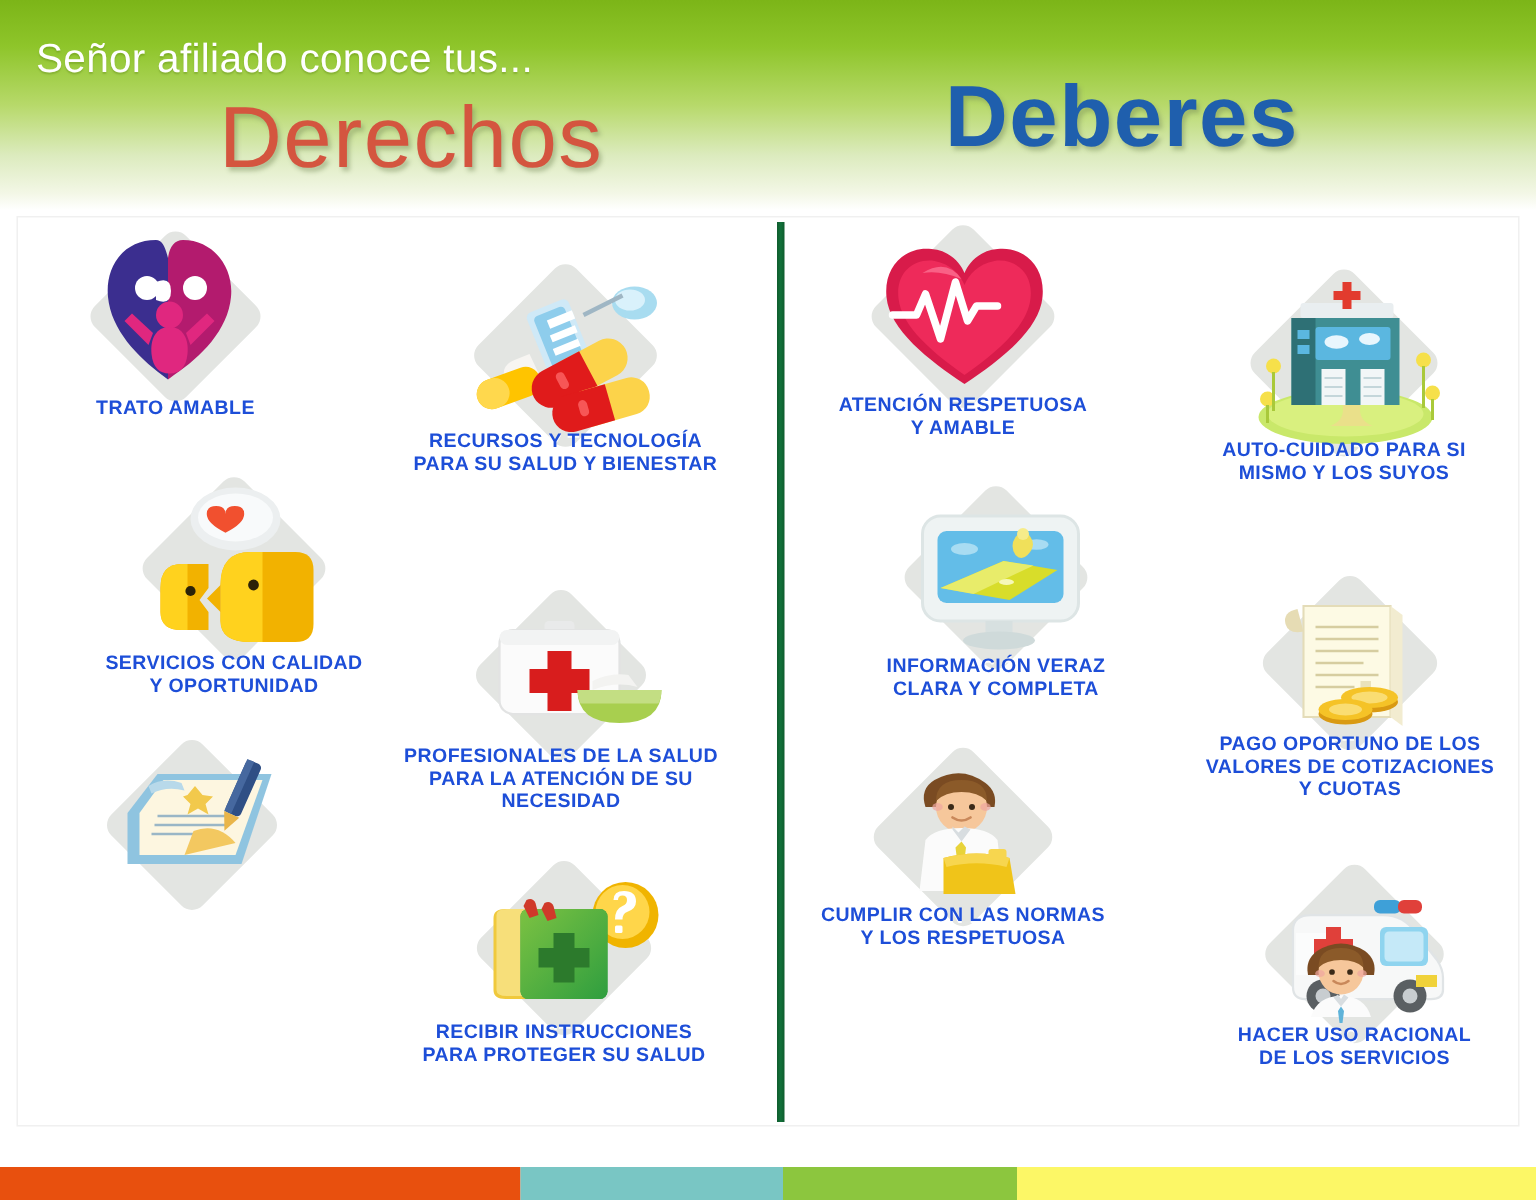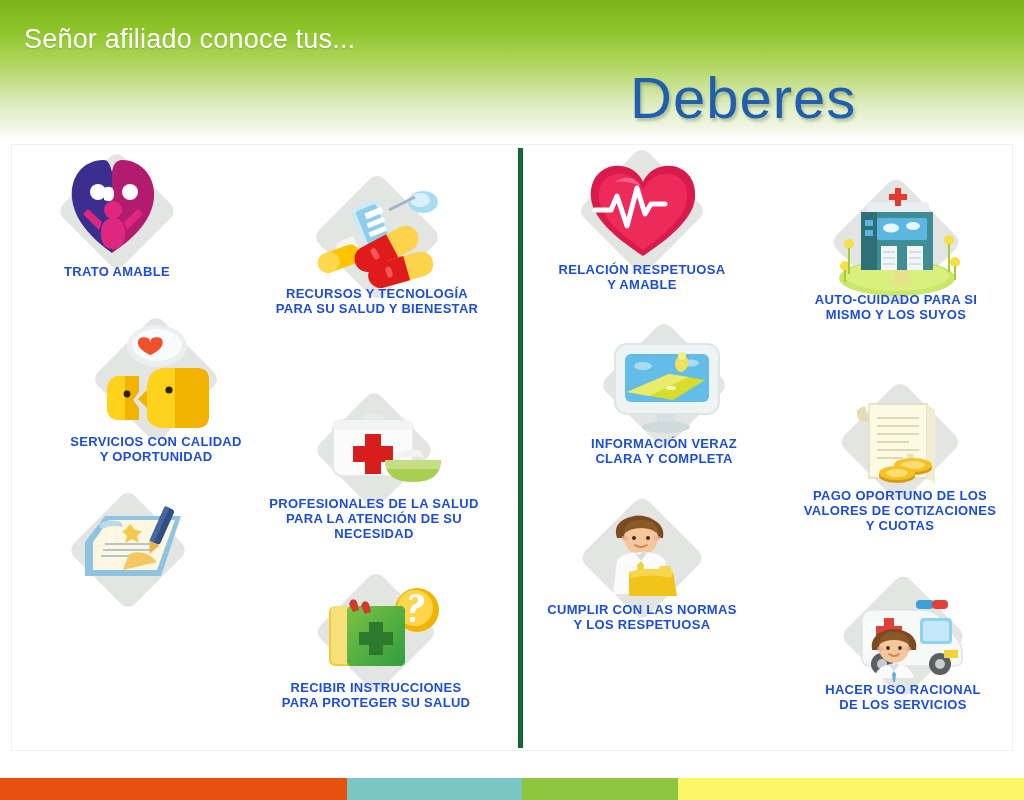--- a/index.html
+++ b/index.html
@@ -25,22 +25,22 @@
     text-shadow:0 1px 1px rgba(90,130,20,.35);
     white-space:nowrap;
   }
   .title-derechos{
     position:absolute;left:146px;top:58px;
     font-size:58px;color:#d4553f;font-weight:400;
     letter-spacing:1px;white-space:nowrap;
     text-shadow:2px 3px 3px rgba(120,140,90,.45);
   }
   .title-deberes{
-    position:absolute;left:630px;top:64px;
-    font-size:58px;color:#1f5fad;font-weight:400;
+    position:absolute;left:630px;top:44px;
+    font-size:58px;color:#1f5fad;font-weight:700;
     letter-spacing:1px;white-space:nowrap;
     text-shadow:2px 3px 3px rgba(120,140,90,.45);
   }
 
   
   .panel{
     position:absolute;left:12px;top:145px;width:1000px;height:605px;
     background:#ffffff;
     box-shadow:0 0 0 1px #f0f0f0;
   }
@@ -74,20 +74,21 @@
   
   svg{display:block;overflow:visible;}
 </style>
 </head>
 <body>
 
 <div id="root">
 
   <div class="header">
     <div class="header-kicker">Señor afiliado conoce tus...</div>
+    <div class="title-derechos" style="color: rgb(212, 85, 63);">Derechos</div>
     <div class="title-deberes" style="color: rgb(31, 95, 173);">Deberes</div>
   </div>
 
   <div class="panel"></div>
   <div class="divider" style="background: linear-gradient(to right, rgb(15, 92, 46), rgb(18, 113, 58), rgb(15, 92, 46));"></div>
 
   <div class="card" style="left:22px;top:152px;width:190px;">
     <div class="art" style="width:150px;height:118px;">
       <div class="diamond" style="width:86px;height:86px;"></div>
       <svg class="glyph" viewBox="0 0 150 118">
@@ -227,21 +228,21 @@
   <div class="card" style="left:524px;top:156px;width:236px;">
     <div class="art" style="width:175px;height:110px;">
       <div class="diamond" style="width:92px;height:92px;"></div>
       <svg class="glyph" viewBox="0 0 175 110">
         <path d="M88 100 C64 84 38 64 36 42 C34 22 48 8 66 10 C78 11 85 19 88 26 C91 19 98 11 110 10 C128 8 142 22 140 42 C138 64 112 84 88 100 Z" fill="#d81b4a"></path>
         <path d="M88 94 C68 80 46 62 44 43 C42 26 54 16 68 18 C79 20 85 27 88 34 C91 27 97 20 108 18 C122 16 134 26 132 43 C130 62 108 80 88 94 Z" fill="#ee2a5a"></path>
         <path d="M60 26 q16 -10 26 4 q-14 -6 -26 -4 Z" fill="#ff7f9e" opacity=".65"></path>
         <path d="M40 54 l16 0 l6 -14 l10 30 l10 -38 l8 26 l6 -10 l14 0" fill="none" stroke="#ffffff" stroke-width="5" stroke-linejoin="round" stroke-linecap="round"></path>
       </svg>
     </div>
-    <div class="caption" style="margin-top:-4px;">RELACIÓN RESPETUOSA
+    <div class="caption" style="margin-top:-4px;">ATENCIÓN RESPETUOSA
 Y AMABLE</div>
   </div>
 
   <div class="card" style="left:784px;top:186px;width:224px;">
     <div class="art" style="width:175px;height:112px;">
       <div class="diamond" style="width:94px;height:94px;"></div>
       <svg class="glyph" viewBox="0 0 175 112">
         <ellipse cx="88" cy="92" rx="58" ry="18" fill="#c9e86a"></ellipse>
         <ellipse cx="88" cy="90" rx="52" ry="15" fill="#d9f07f"></ellipse>
         <rect x="58" y="16" width="62" height="10" rx="2" fill="#e9eef0"></rect>

